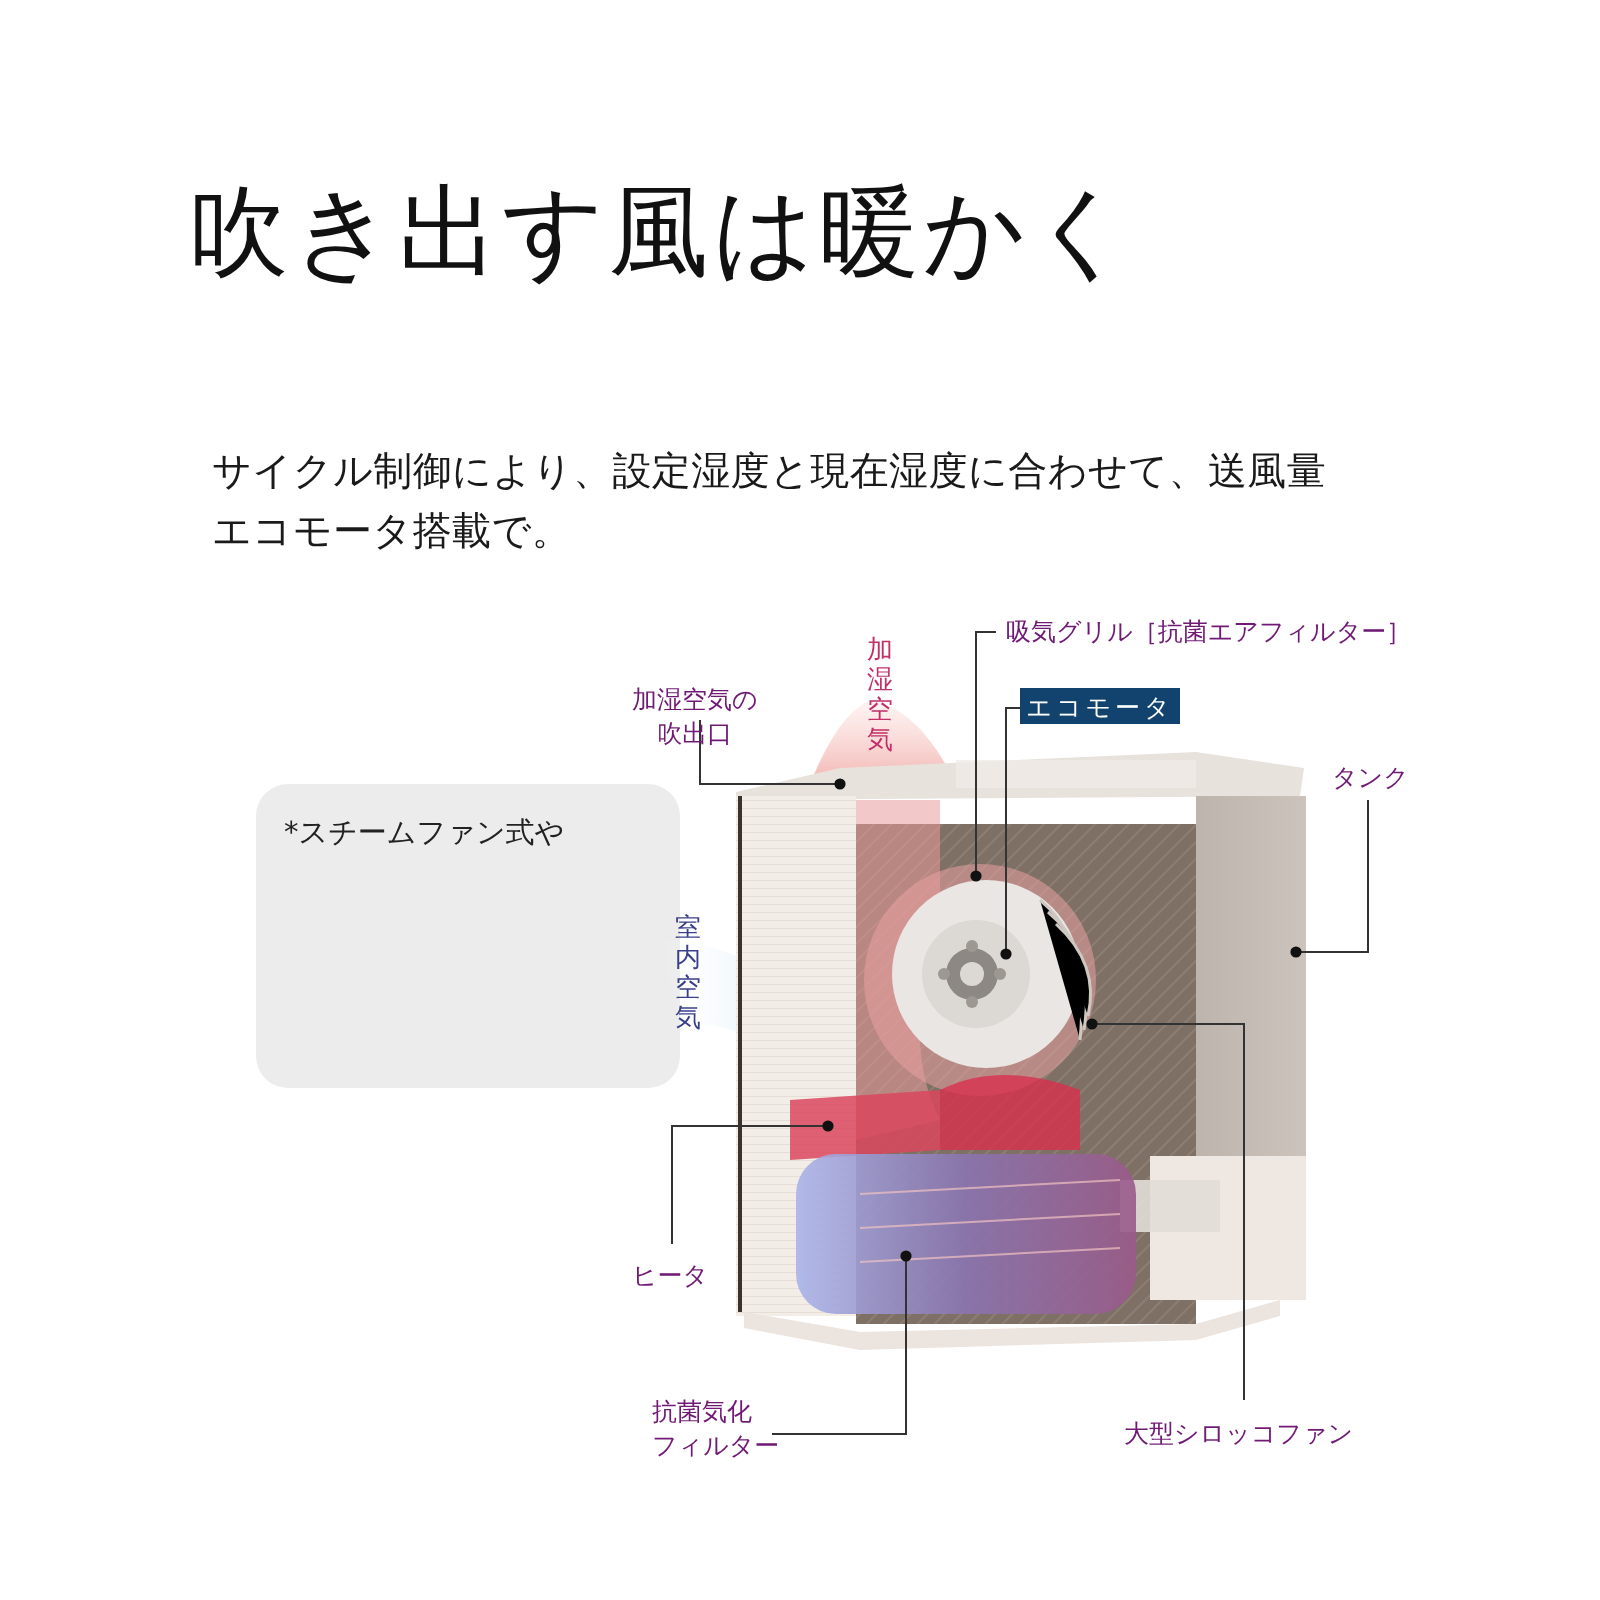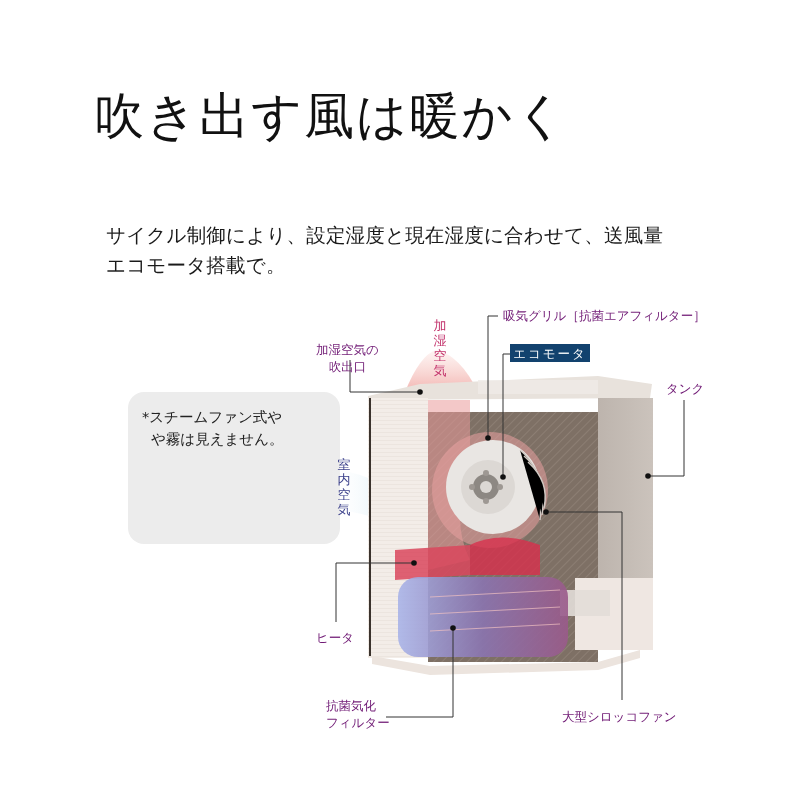--- a/index.html
+++ b/index.html
@@ -34,21 +34,20 @@
 </h1>
 
 <p class="body-text">
   <span style="display:block">サイクル制御により、設定湿度と現在湿度に合わせて、送風量</span>
   <span style="display:block">エコモータ搭載で。</span>
 </p>
 
 <div class="note-box">
   <div class="note n1">
     <span>*スチームファン式や</span>
-    <span class="indent">や霧は見えません。</span>
   </div>
 </div>
 
 <svg class="diagram" width="800" height="800" viewBox="0 0 800 800">
   <defs>
     <linearGradient id="plumeGrad" x1="0" y1="0" x2="0" y2="1">
       <stop offset="0" stop-color="#f7c6c0" stop-opacity="0.2"></stop>
       <stop offset="1" stop-color="#ee9b96" stop-opacity="0.75"></stop>
     </linearGradient>
     <linearGradient id="bodyGrad" x1="0" y1="0" x2="1" y2="0">

